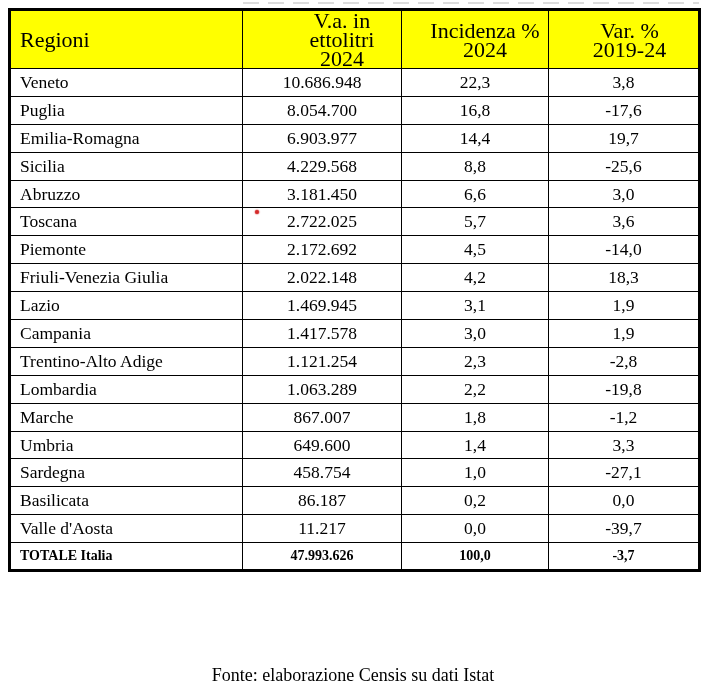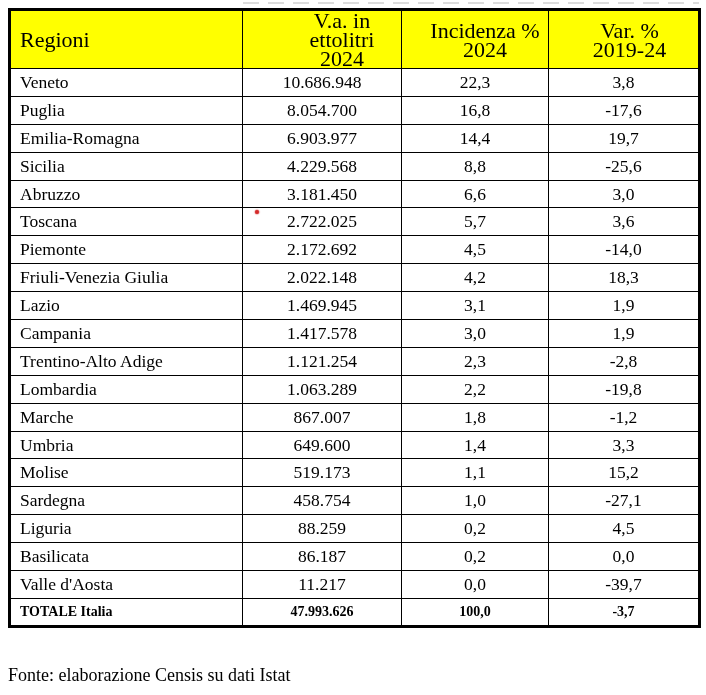--- a/index.html
+++ b/index.html
@@ -60,20 +60,21 @@
   tr.total-row td{font-weight:bold;font-size:14px;}
   td.marked{position:relative;}
   .red-dot{
     position:absolute;left:12px;top:2px;
     width:4px;height:4px;border-radius:50%;
     background:var(--marker-red);
     box-shadow:0 0 1px 0.5px rgba(212,42,42,.55);
   }
   .source-note{
     position:absolute;left:8px;top:663px;width:690px;
+    text-align:center;
     font-size:18px;
     line-height:24px;
   }
 </style>
 </head>
 <body>
 
 <div class="scan-artifact"></div>
 
 <table class="data-table">
@@ -181,36 +182,24 @@
         <td class="num-cell">1,8</td>
         <td class="num-cell">-1,2</td>
       </tr>
       <tr>
         <td class="region-cell">Umbria</td>
         <td class="num-cell">649.600</td>
         <td class="num-cell">1,4</td>
         <td class="num-cell">3,3</td>
       </tr>
       <tr>
-        <td class="region-cell">Molise</td>
-        <td class="num-cell">519.173</td>
-        <td class="num-cell">1,1</td>
-        <td class="num-cell">15,2</td>
-      </tr>
-      <tr>
         <td class="region-cell">Sardegna</td>
         <td class="num-cell">458.754</td>
         <td class="num-cell">1,0</td>
         <td class="num-cell">-27,1</td>
-      </tr>
-      <tr>
-        <td class="region-cell">Liguria</td>
-        <td class="num-cell">88.259</td>
-        <td class="num-cell">0,2</td>
-        <td class="num-cell">4,5</td>
       </tr>
       <tr>
         <td class="region-cell">Basilicata</td>
         <td class="num-cell">86.187</td>
         <td class="num-cell">0,2</td>
         <td class="num-cell">0,0</td>
       </tr>
       <tr>
         <td class="region-cell">Valle d'Aosta</td>
         <td class="num-cell">11.217</td>

